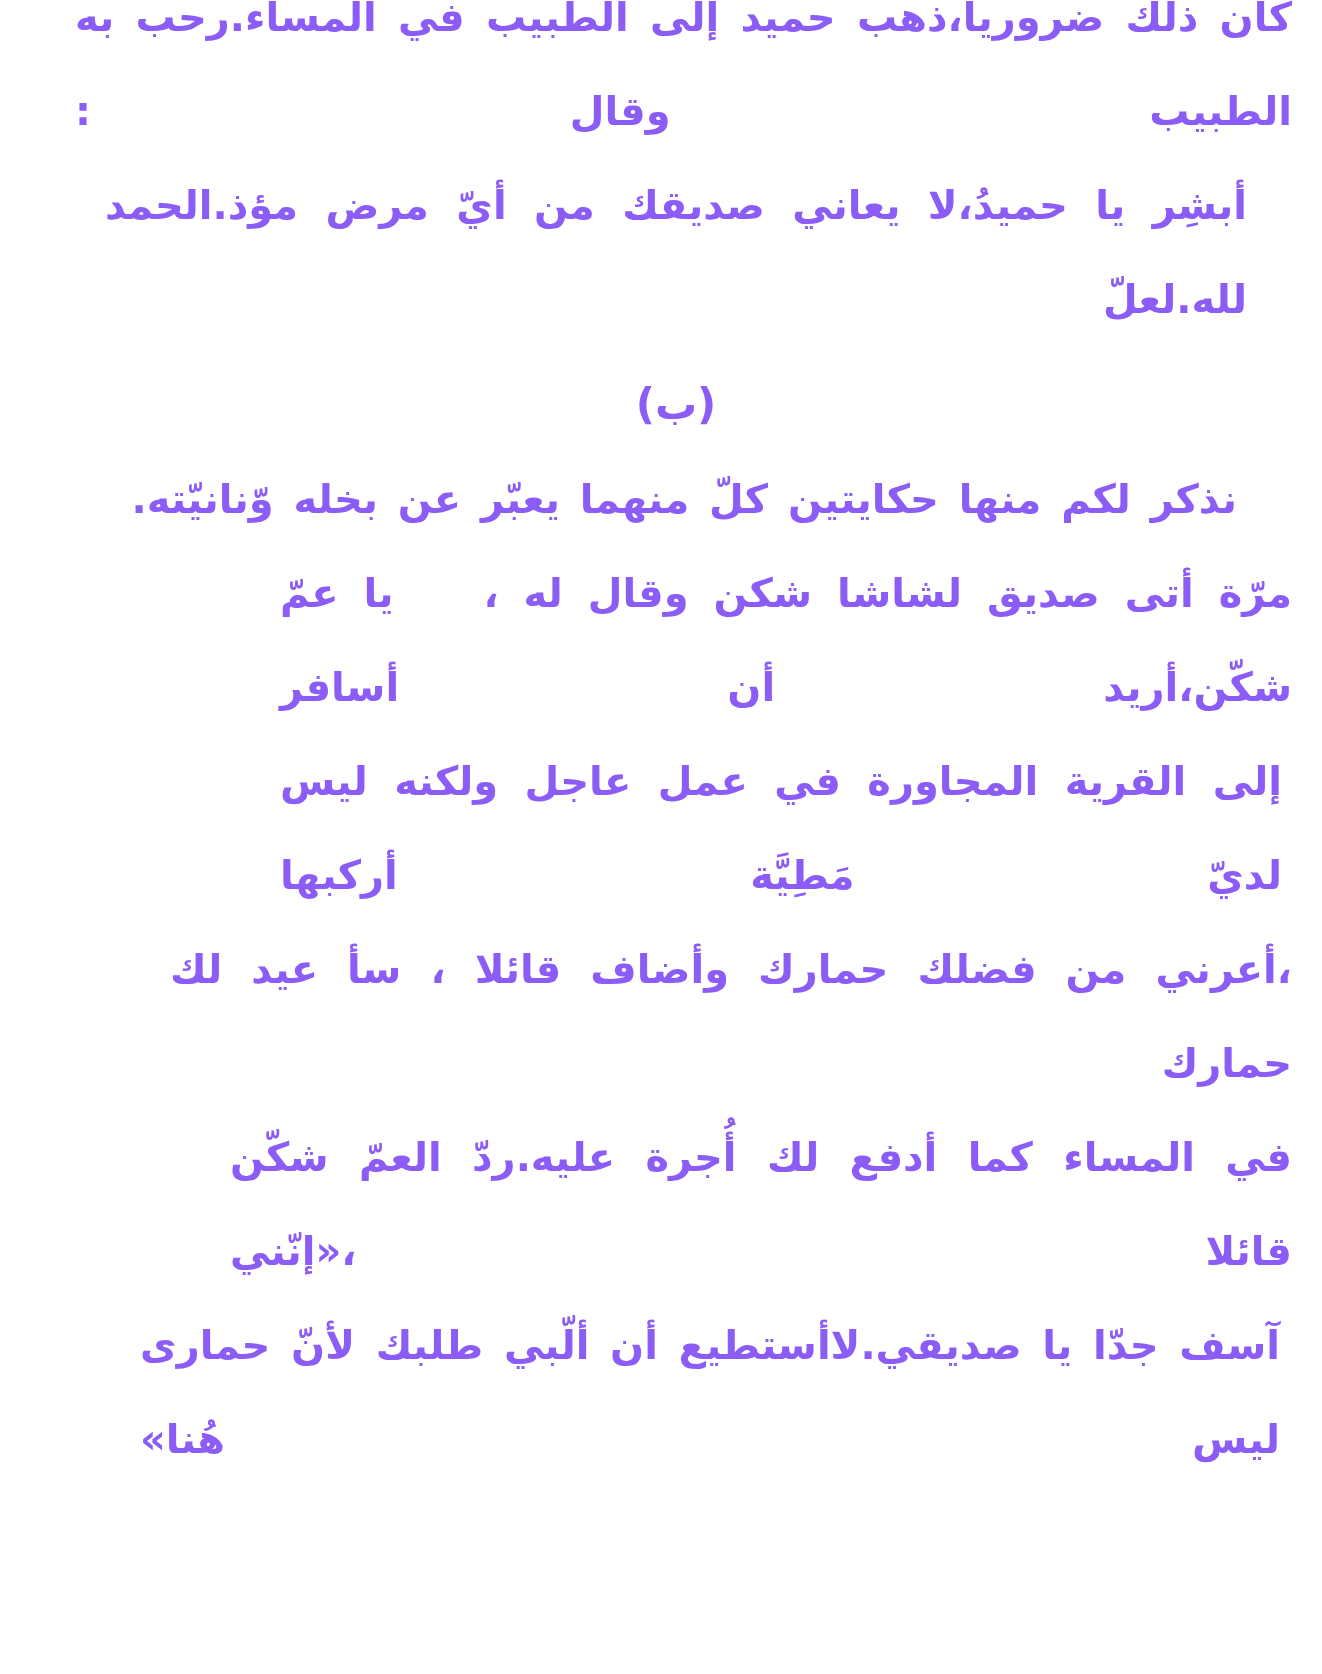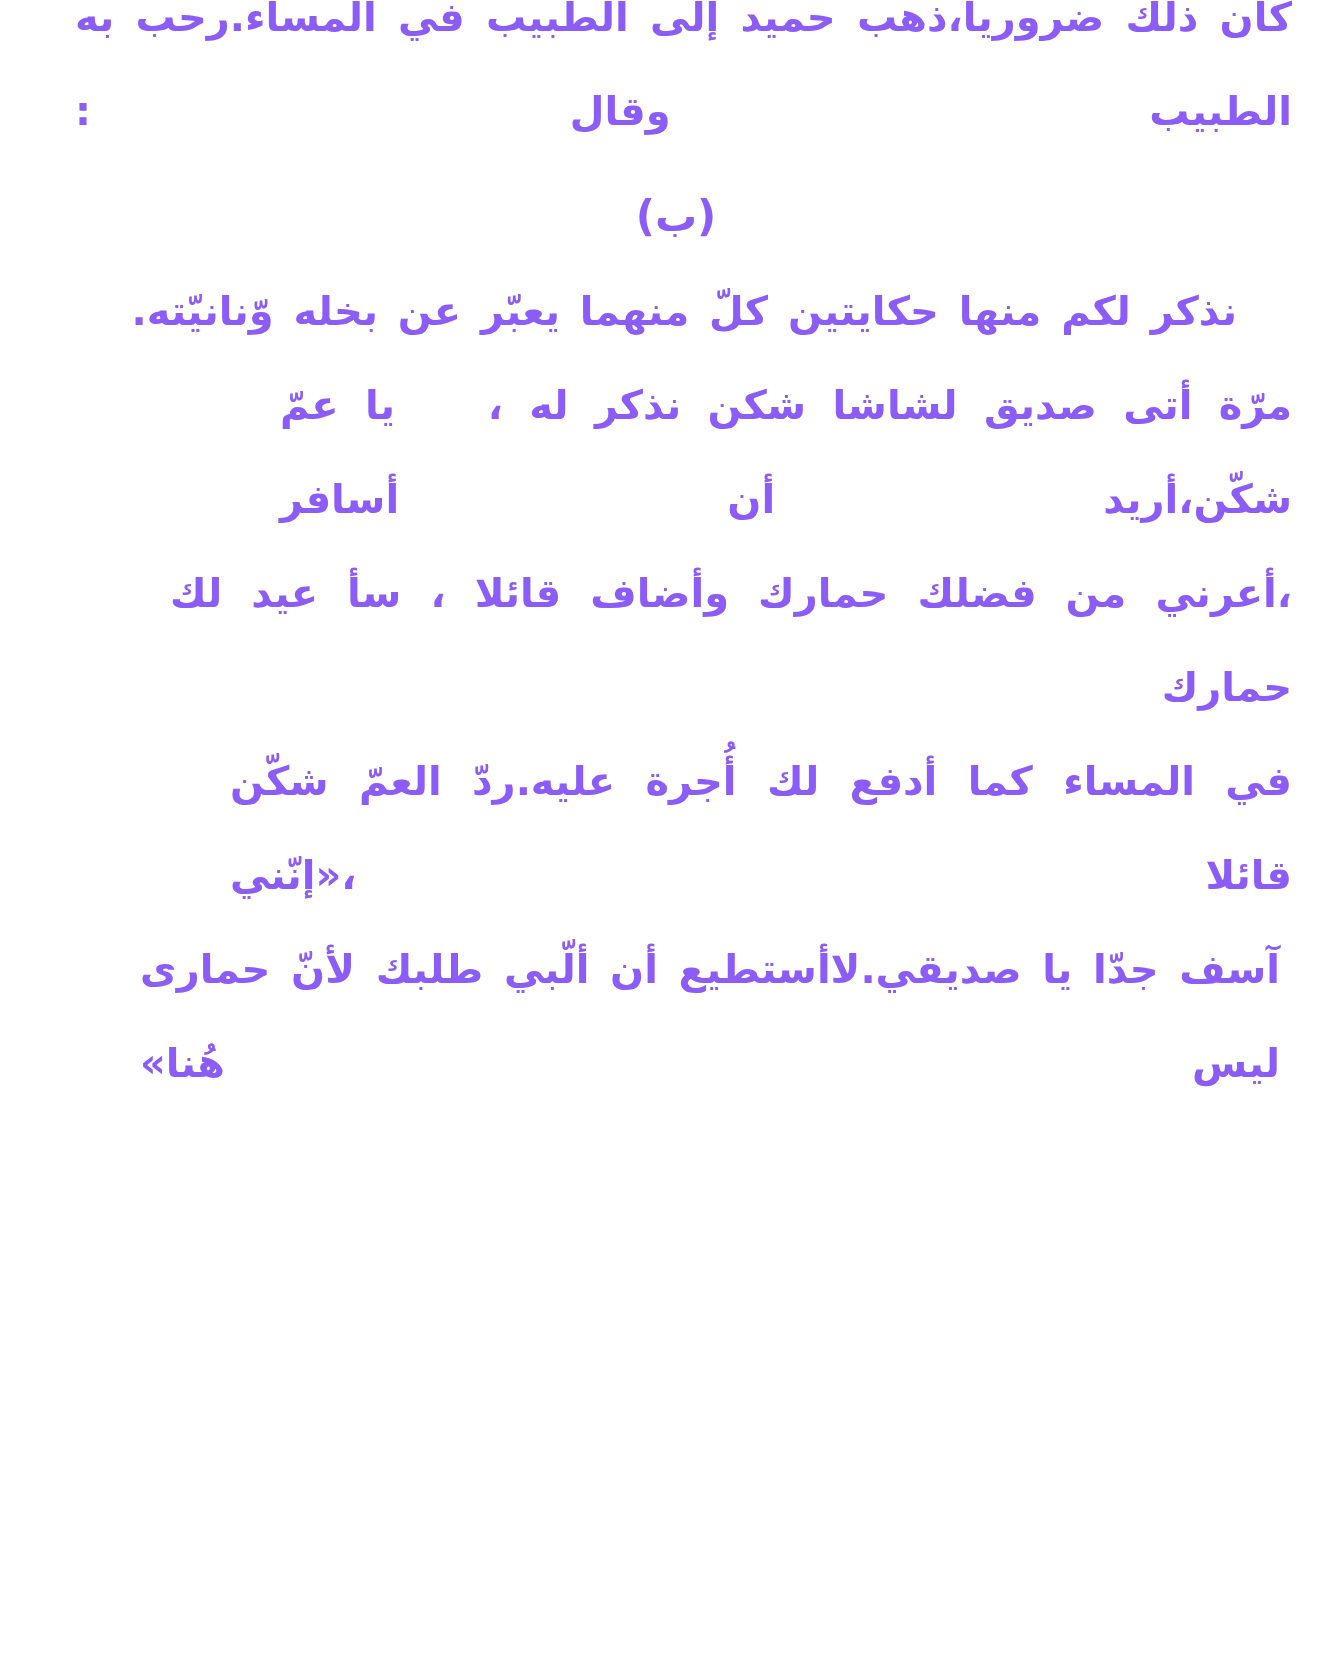--- a/index.html
+++ b/index.html
@@ -46,24 +46,26 @@
   .heading.b { margin-top: 12px; }
   .cut-top { margin-top: -30px; }
 </style>
 </head>
 <body>
 
 <div class="page">
 
   <div class="sec-a">
     <div class="line cut-top" style="padding-left:15px;">كان ذلك ضروريا،ذهب حميد إلى الطبيب في المساء.رحب به الطبيب وقال :</div>
+    <div class="line" style="padding-right:45px; padding-left:45px;">أبشِر يا حميدُ،لا يعاني صديقك من أيّ مرض مؤذ.الحمد لله.لعلّ</div>
   </div>
 
   <div class="sec-b">
     <div class="heading b">(ب)</div>
     <div class="line no-stretch" style="padding-right:55px;">نذكر لكم منها حكايتين كلّ منهما يعبّر عن بخله وّنانيّته.</div>
-    <div class="line" style="padding-left:220px;">مرّة أتى صديق لشاشا شكن نذكر له ،   يا عمّ شكّن،أريد أن أسافر</div>
+    <div class="line" style="padding-left:220px;">مرّة أتى صديق لشاشا شكن وقال له ،   يا عمّ شكّن،أريد أن أسافر</div>
+    <div class="line" style="padding-right:10px; padding-left:220px;">إلى القرية المجاورة في عمل عاجل ولكنه ليس لديّ مَطِيَّة أركبها</div>
     <div class="line" style="padding-left:110px;">،أعرني من فضلك حمارك وأضاف قائلا ، سأ عيد لك حمارك</div>
     <div class="line" style="padding-left:170px;">في المساء كما أدفع لك أُجرة عليه.ردّ العمّ شكّن قائلا ،«إنّني</div>
     <div class="line" style="padding-right:12px; padding-left:80px;">آسف جدّا يا صديقي.لاأستطيع أن ألّبي طلبك لأنّ حمارى ليس هُنا»</div>
   </div>
 
 </div>
 
 </body></html>

